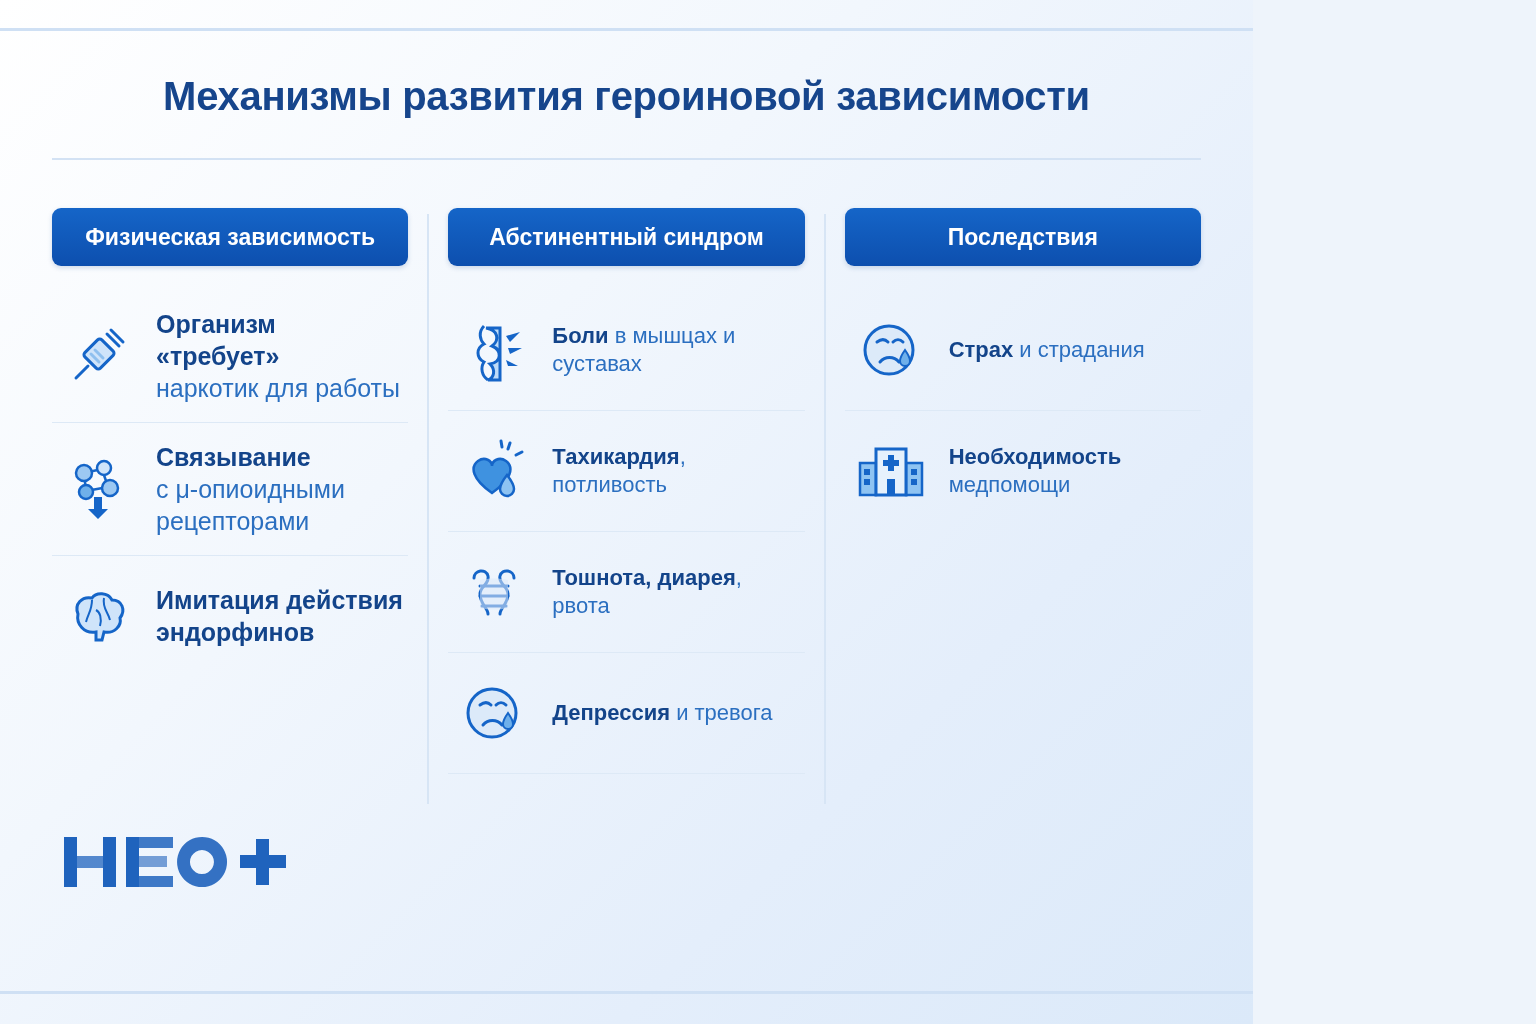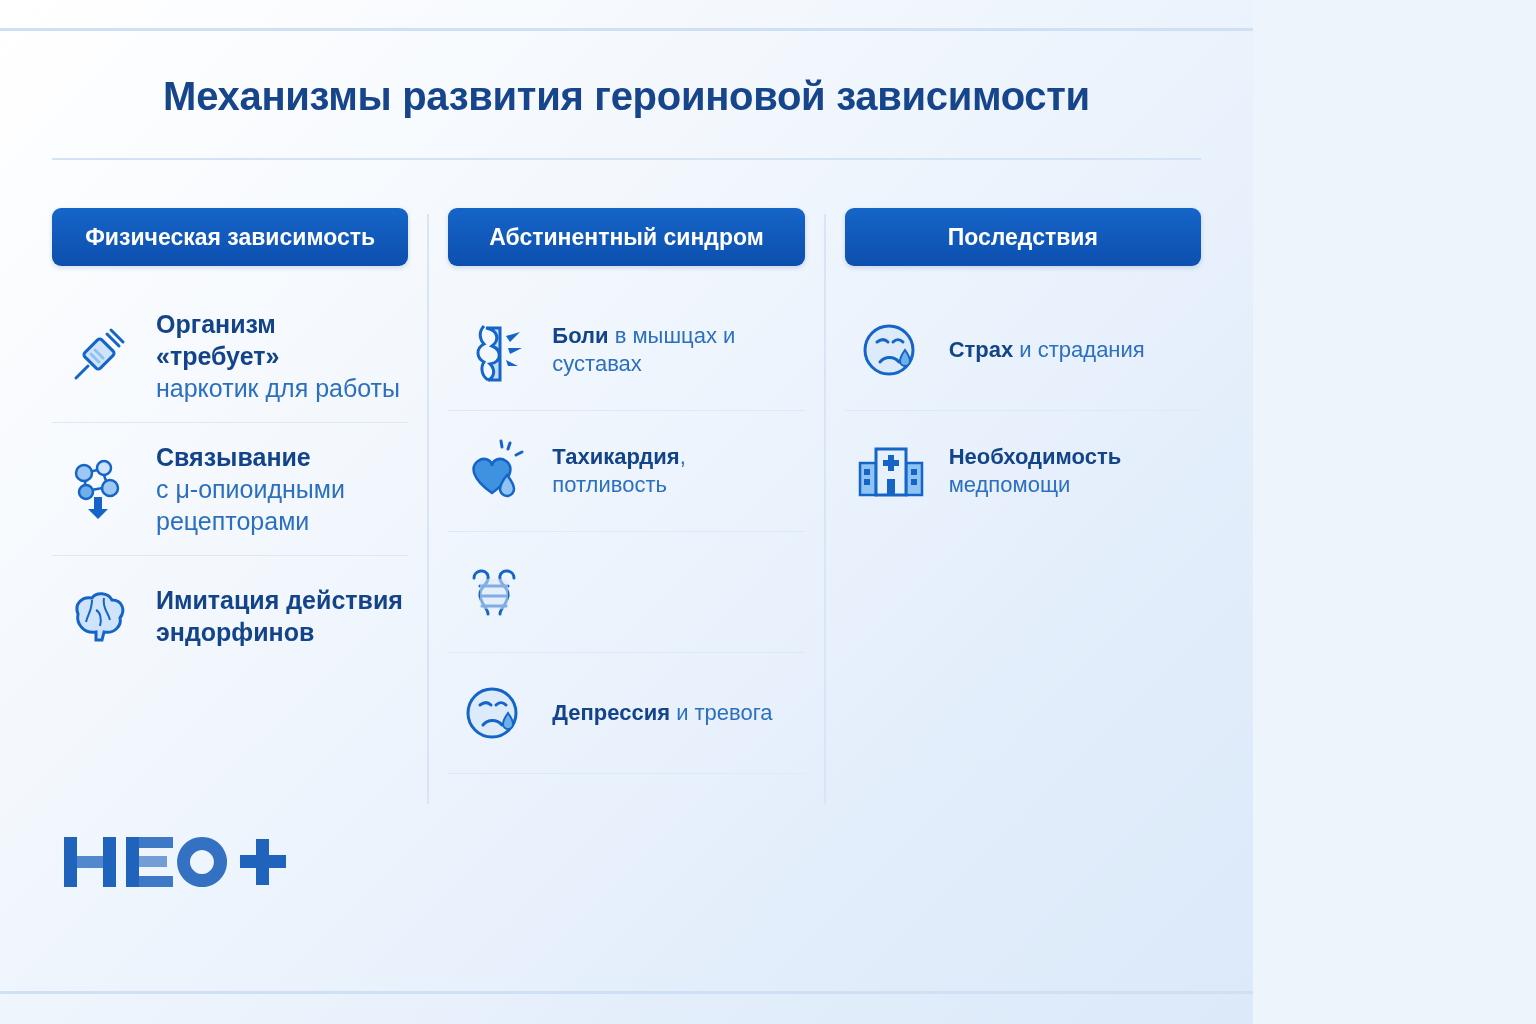--- a/index.html
+++ b/index.html
@@ -265,20 +265,23 @@
             <svg width="72" height="72" viewBox="0 0 72 72">
               <g fill="none" stroke="#1565c8" stroke-width="3" stroke-linecap="round">
                 <path d="M16 22 C16 14 28 12 30 20 C32 28 22 30 22 38 C22 48 30 52 30 58"></path>
                 <path d="M56 22 C56 14 44 12 42 20 C40 28 50 30 50 38 C50 48 42 52 42 58"></path>
                 <path d="M22 30 L50 30"></path>
                 <path d="M22 40 L50 40"></path>
                 <path d="M24 50 L48 50"></path>
               </g>
               <path d="M22 24 C30 22 42 22 50 24 L50 52 C42 54 30 54 22 52 Z" fill="#dceaf9" opacity="0.55"></path>
             </svg>
+          </span>
+          <span class="item-text">
+            <b>Тошнота, диарея</b><span>, рвота</span>
           </span>
         </div>
 
         <div class="item">
           <span class="icon-box">
             <svg width="72" height="72" viewBox="0 0 72 72">
               <circle cx="34" cy="36" r="24" fill="#dceaf9" stroke="#1565c8" stroke-width="3"></circle>
               <g stroke="#1565c8" stroke-width="3" fill="none" stroke-linecap="round">
                 <path d="M22 28 C26 25 30 25 33 28"></path>
                 <path d="M38 28 C41 25 45 25 48 28"></path>

